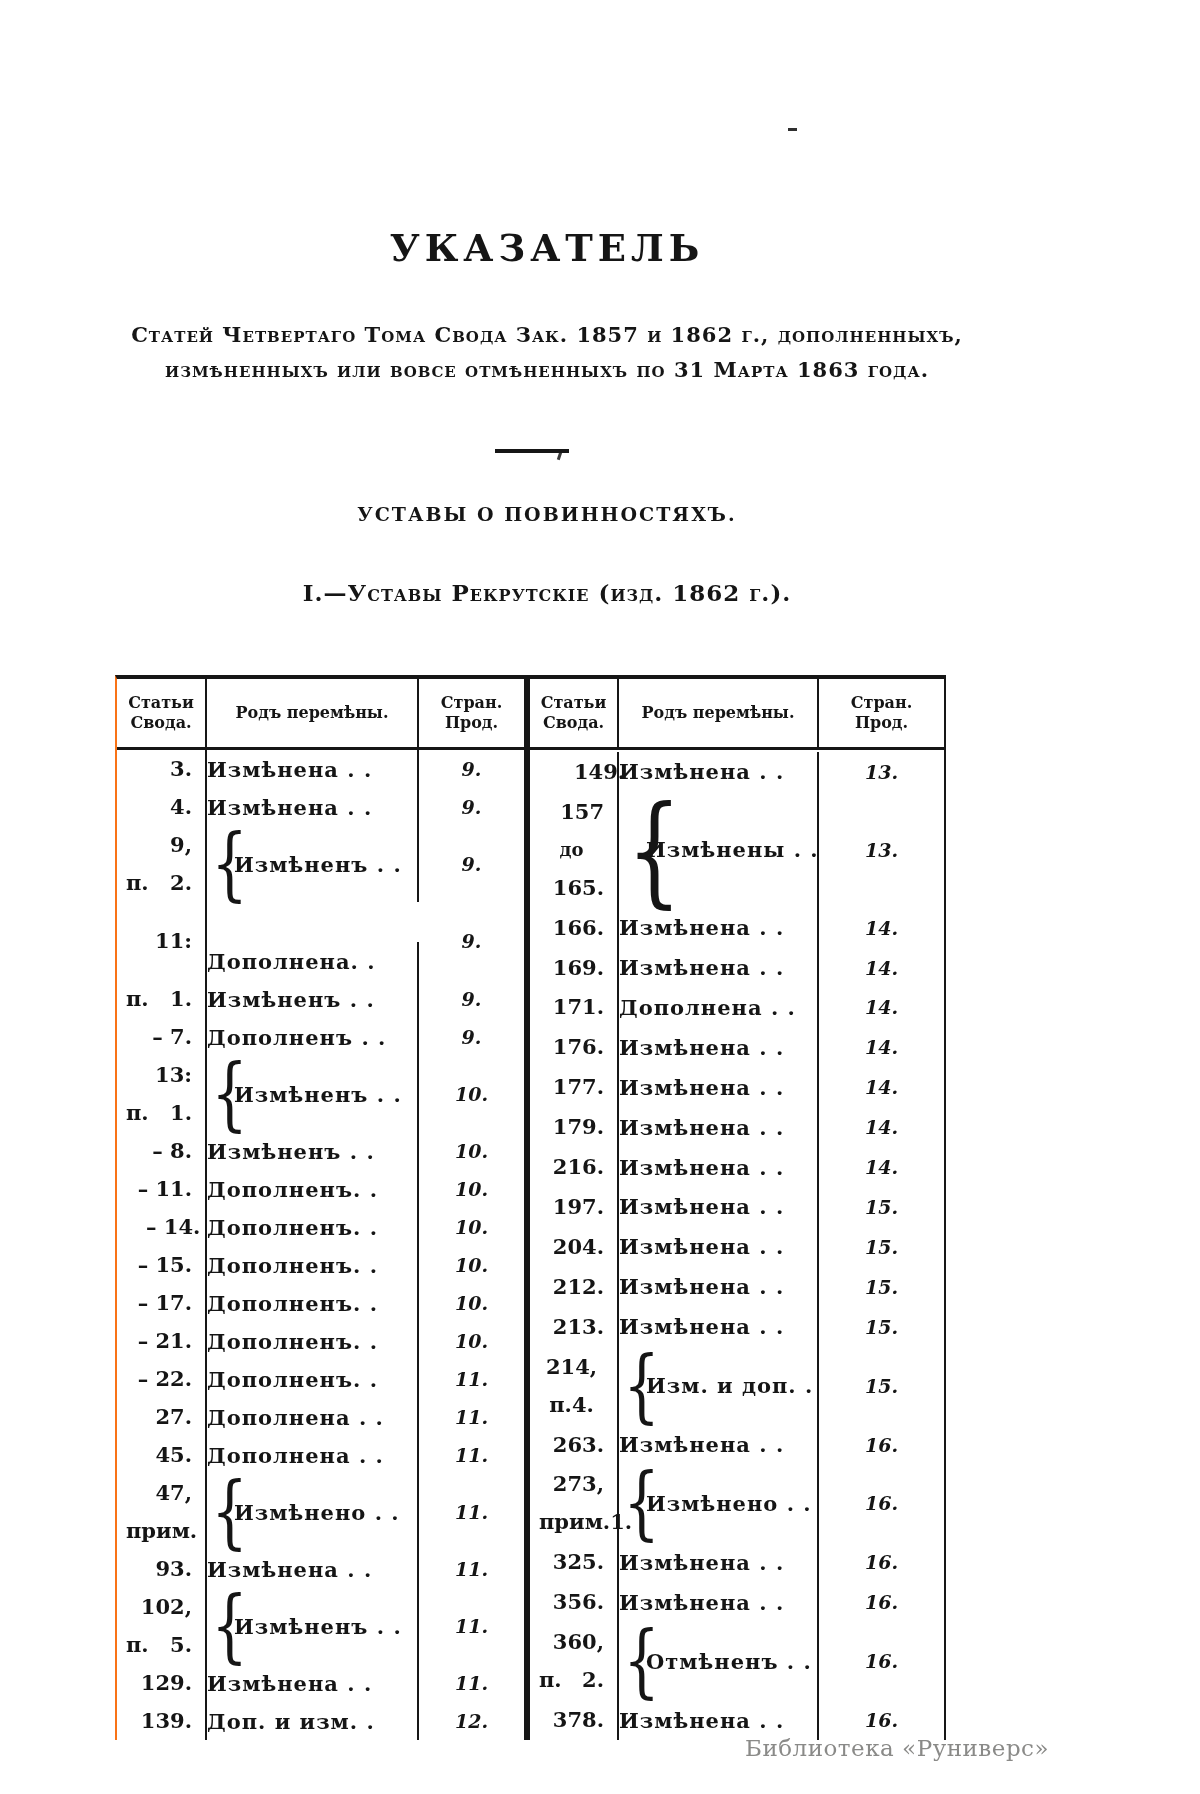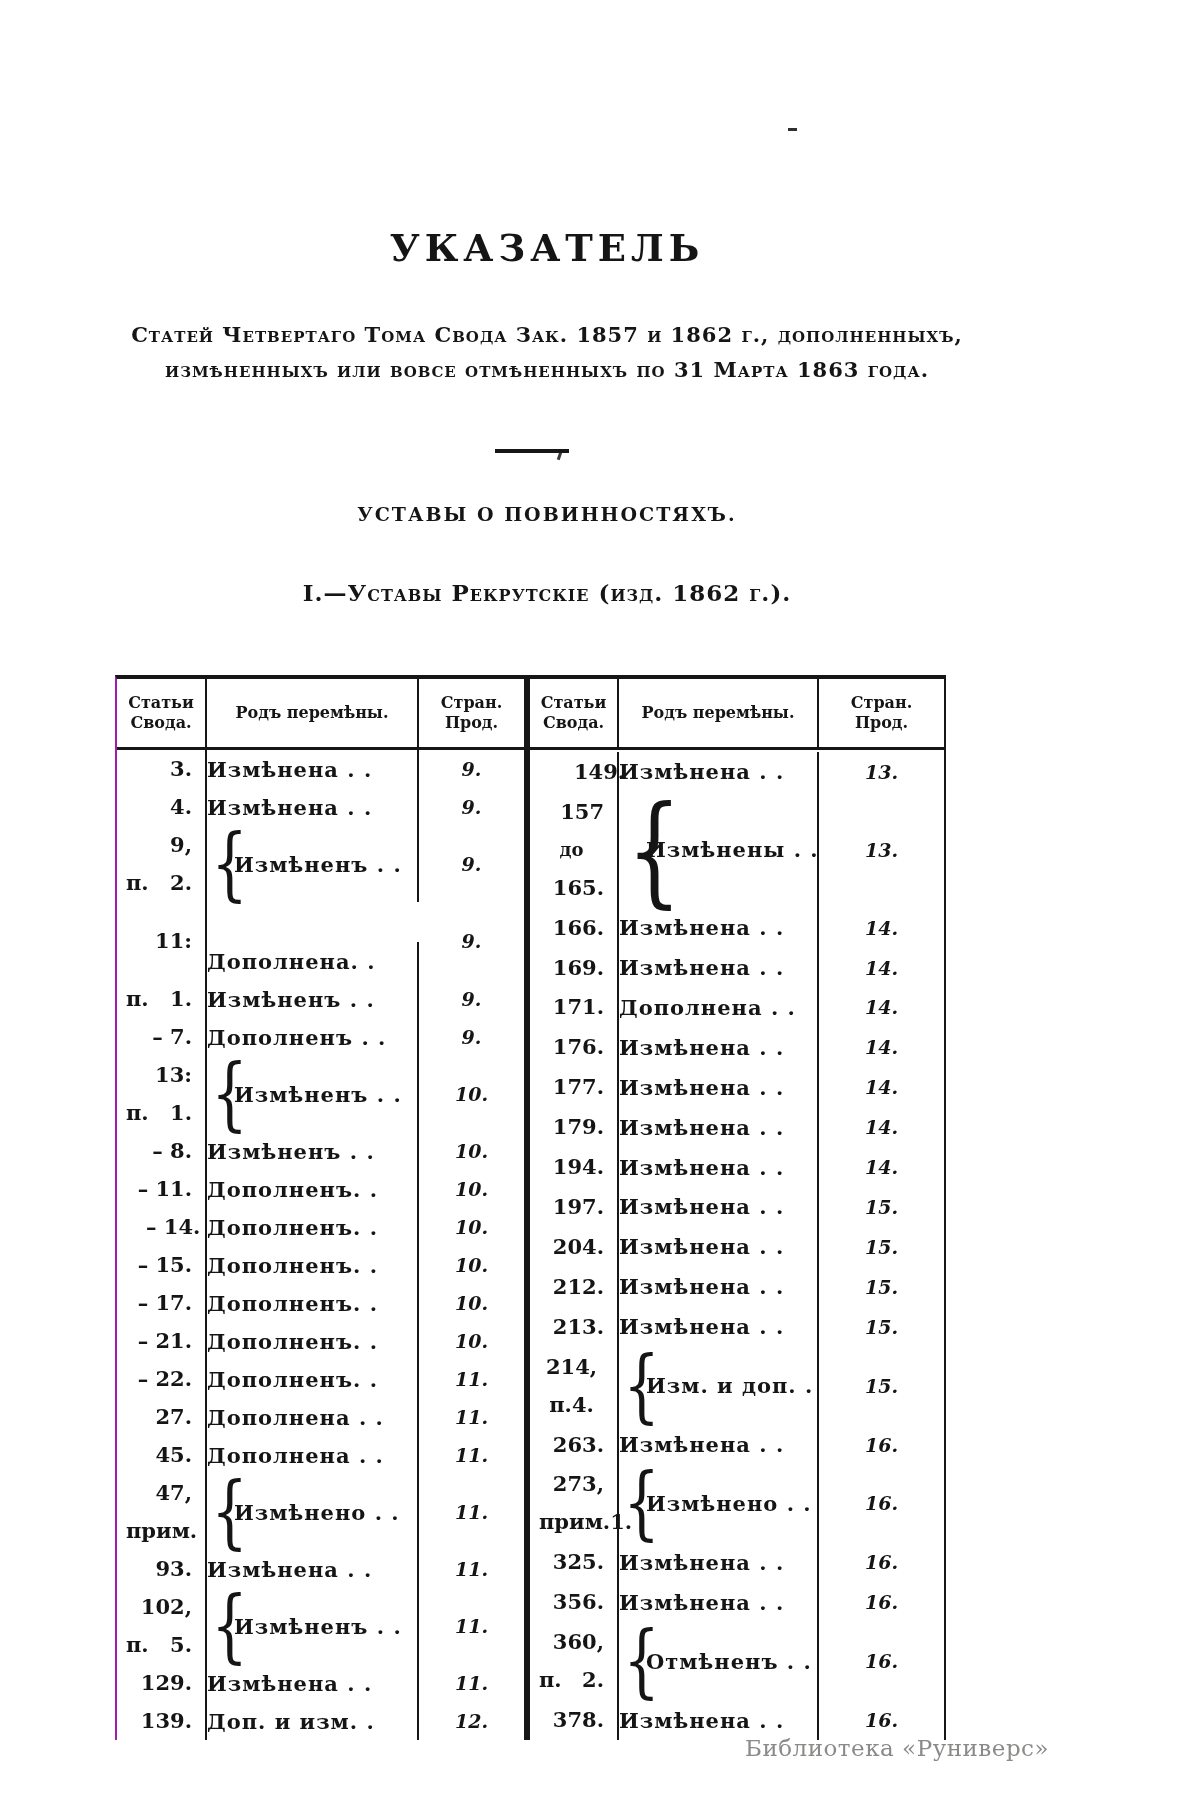--- a/index.html
+++ b/index.html
@@ -11,21 +11,21 @@
   .centered{position:absolute;left:15px;width:100%;text-align:center;white-space:nowrap;}
   .page-title{top:226px;font-size:37px;font-weight:bold;letter-spacing:5px;}
   .sub1{top:322px;font-size:21px;font-weight:bold;font-variant:small-caps;letter-spacing:1px;}
   .sub2{top:357px;font-size:21px;font-weight:bold;font-variant:small-caps;letter-spacing:1px;}
   .rule{position:absolute;top:449px;left:50%;transform:translateX(-50%);width:74px;height:4px;background:#161616;}
   .section-title{top:503px;font-size:19px;font-weight:bold;letter-spacing:2px;}
   .chapter-title{top:579px;font-size:23px;font-weight:bold;font-variant:small-caps;letter-spacing:1px;}
 
   .table{
     position:absolute;top:675px;left:0;width:827px;display:flex;align-items:stretch;
-    border-left:2px solid #a21caf;border-right:2px solid #161616;border-top:4px solid #161616;
+    border-left:2px solid #f97316;border-right:2px solid #161616;border-top:4px solid #161616;
   }
   .half{display:grid;}
   .half.left{grid-template-columns:90px 212px 105px;}
   .half.right{grid-template-columns:89px 200px 125px;}
   .mid{width:6px;background:#161616;}
 
   .hcell{
     box-sizing:border-box;height:71px;border-bottom:3px solid #161616;
     display:flex;align-items:center;justify-content:center;text-align:center;
     font-weight:bold;font-size:16px;line-height:1.25;padding:0 3px;white-space:normal;
@@ -303,21 +303,21 @@
         </div>
         <div class="cell page" style="min-height: 38px;">14.</div>
         <div class="cell art" style="min-height: 38px;">
           <div class="ln">179.</div>
         </div>
         <div class="cell change" style="min-height: 38px;">
           <span>Измѣнена . .</span>
         </div>
         <div class="cell page" style="min-height: 38px;">14.</div>
         <div class="cell art" style="min-height: 38px;">
-          <div class="ln">194.</div>
+          <div class="ln">216.</div>
         </div>
         <div class="cell change" style="min-height: 38px;">
           <span>Измѣнена . .</span>
         </div>
         <div class="cell page" style="min-height: 38px;">14.</div>
         <div class="cell art" style="min-height: 38px;">
           <div class="ln">197.</div>
         </div>
         <div class="cell change" style="min-height: 38px;">
           <span>Измѣнена . .</span>

